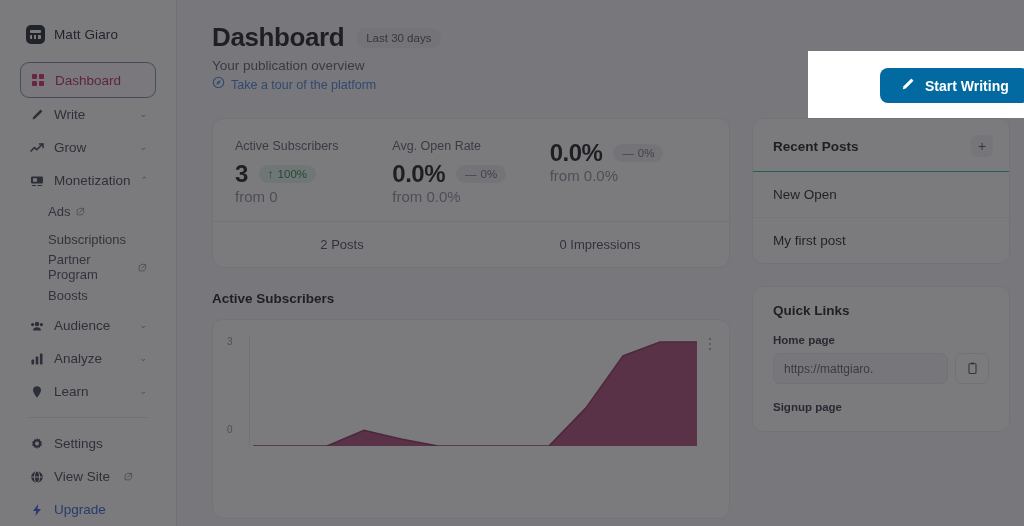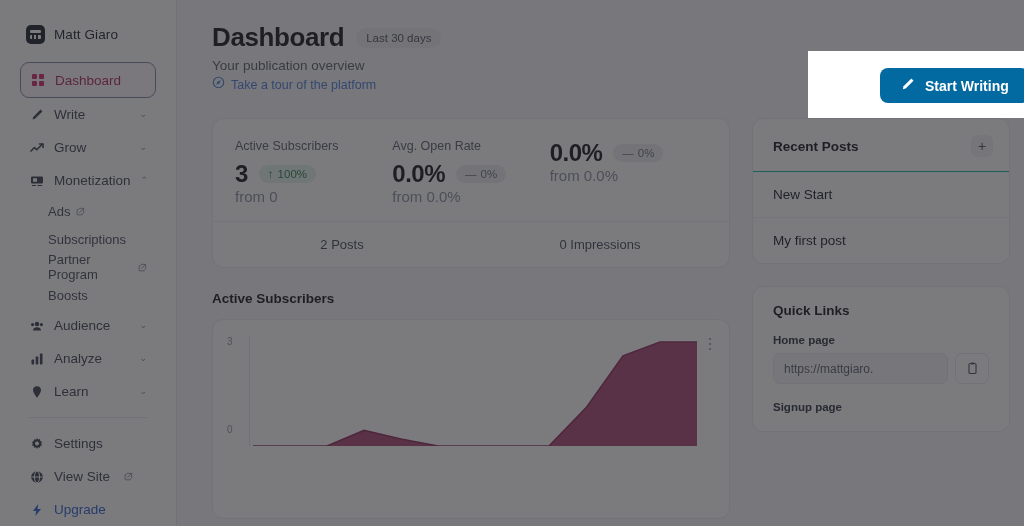--- a/index.html
+++ b/index.html
@@ -430,21 +430,21 @@
 
       </div>
 
       <div class="col-right">
 
         <section class="card">
           <div class="panel-head">
             <span class="panel-title">Recent Posts</span>
             <span class="add-btn">+</span>
           </div>
-          <div class="post-item">New Start</div>
+          <div class="post-item">New Open</div>
           <div class="post-item">My first post</div>
         </section>
 
         <section class="card" style="margin-top:22px">
           <div class="ql-body">
             <div class="ql-title">Quick Links</div>
             <div class="ql-label">Home page</div>
             <div class="ql-field">
               <div class="ql-input">https://mattgiaro.</div>
               <div class="copy-btn">

